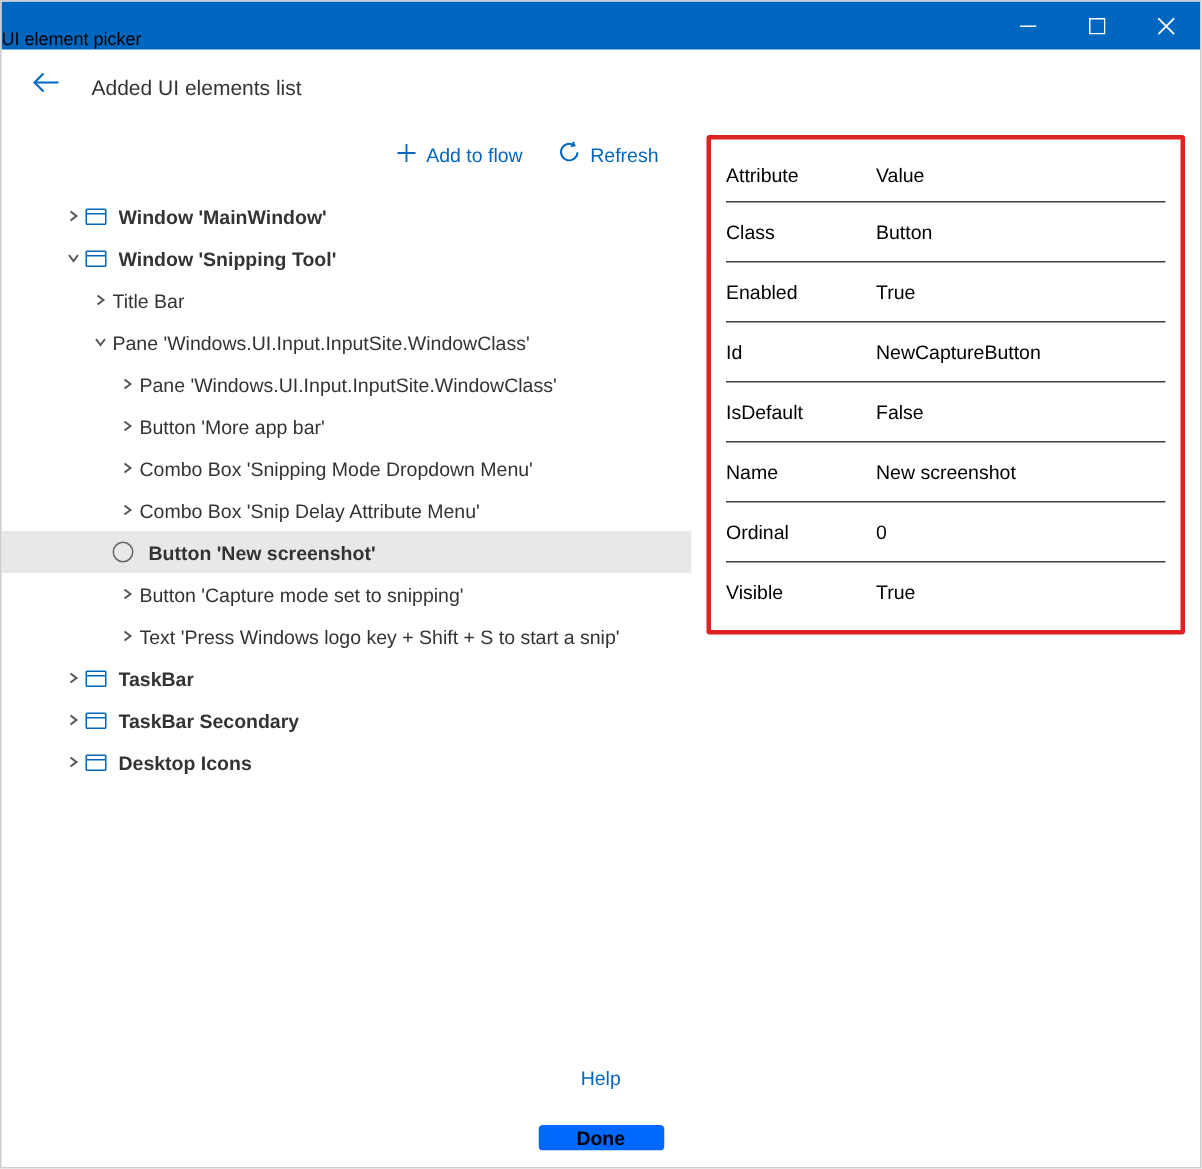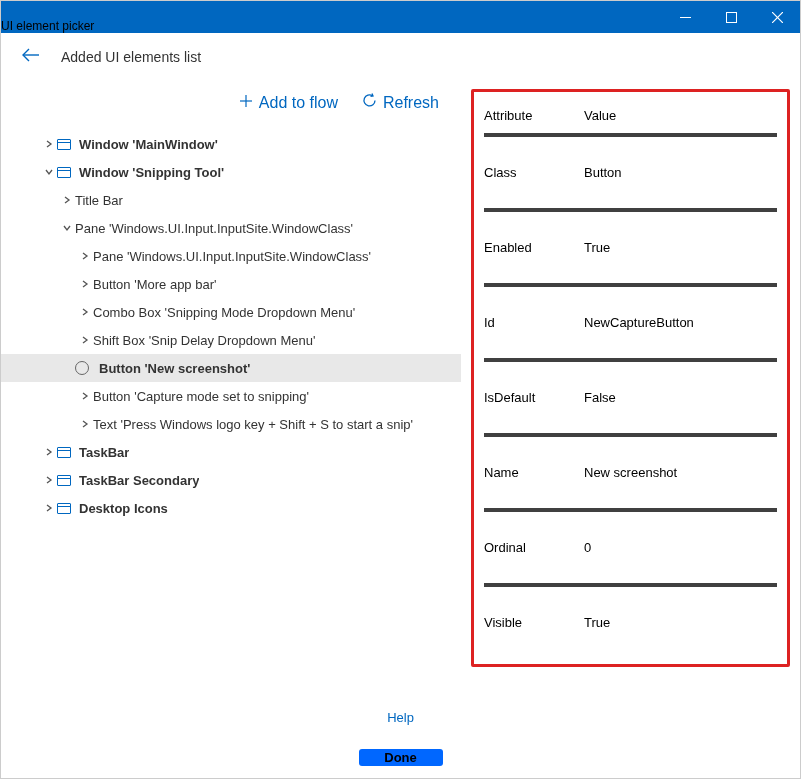--- a/index.html
+++ b/index.html
@@ -7,36 +7,36 @@
   .titlebar { height: 32px; background: #0067c0; color: #000000; display: flex; align-items: flex-end; font-size: 12px; }
   .titlebar-controls { margin-left: auto; display: flex; height: 100%; }
   .tbc { width: 46px; display: flex; align-items: center; justify-content: center; cursor: pointer; }
   .tbc svg { stroke: #fff; fill: none; }
   .header { display: flex; align-items: center; padding: 14px 20px 14px 20px; gap: 20px; }
   .back-arrow { color: #0067c0; cursor: pointer; }
   .header-title { font-size: 14px; color: #333; }
   .content { display: flex; height: calc(100% - 32px - 52px - 64px); }
   .left { width: 460px; display: flex; flex-direction: column; }
   .toolbar { display: flex; justify-content: flex-end; gap: 8px; padding: 8px 14px 14px 0; }
-  .toolbtn { display: flex; align-items: center; gap: 6px; color: #0067c0; font-size: 16px; padding: 4px 8px; cursor: pointer; }
+  .toolbtn { display: flex; align-items: center; gap: 6px; color: #0067c0; font-size: 13px; padding: 4px 8px; cursor: pointer; }
   .tree { font-size: 13px; color: #333; overflow: auto; flex: 1; }
   .node { display: flex; align-items: center; height: 28px; cursor: pointer; }
   .node.selected { background: #e8e8e8; }
   .indent { display: inline-block; flex-shrink: 0; }
   .caret { width: 16px; display: inline-flex; justify-content: center; color: #555; font-size: 10px; flex-shrink: 0; }
   .winicon { width: 14px; height: 11px; border: 1.3px solid #0067c0; border-radius: 1px; margin-right: 8px; position: relative; flex-shrink: 0; }
   .winicon::after { content:""; position:absolute; top:2px; left:0; right:0; border-top:1.3px solid #0067c0; }
   .radio { width: 14px; height: 14px; border: 1.5px solid #666; border-radius: 50%; margin-right: 10px; flex-shrink: 0; }
   .node-label { white-space: nowrap; overflow: hidden; text-overflow: ellipsis; }
   .node.bold .node-label { font-weight: 600; }
   .right { flex: 1; padding: 8px 10px; }
   .attr-panel { border: 3px solid #d22; border-radius: 2px; padding: 6px 10px 6px 10px; }
   .attr-head { display: flex; font-weight: 400; font-size: 13px; padding: 10px 0; }
   .attr-col1 { width: 100px; }
-  .attr-row { display: flex; font-size: 13px; padding: 28px 0; border-top: 4px solid #404040; }
+  .attr-row { display: flex; font-size: 13px; padding: 12px 0; border-top: 1px solid #404040; }
   .footer { height: 64px; display: flex; align-items: center; padding: 0 24px; gap: 12px; flex-direction: column; }
   .footer .help { color: #0067c0; font-size: 13px; cursor: pointer; }
   .spacer { flex: 1; }
   .btn { min-width: 84px; height: 34px; border-radius: 3px; font-size: 13px; display: inline-flex; align-items: center; justify-content: center; cursor: pointer; border: 1px solid transparent; }
   .btn.primary { background: #0067ff; color: #000000; font-weight: 700; }
   .btn.secondary { background: #fff; border-color: #888; color: #333; }
 </style>
 </head>
 <body>
 
@@ -160,21 +160,21 @@
           </span>
           <span class="node-label">Combo Box 'Snipping Mode Dropdown Menu'</span>
         </div>
         <div class="node">
           <span class="indent" style="width: 76px;"></span>
           <span class="caret">
             <svg width="8" height="8" viewBox="0 0 8 8">
               <polyline points="2,1 6,4 2,7" fill="none" stroke="#555" stroke-width="1.3"></polyline>
             </svg>
           </span>
-          <span class="node-label">Shift Box 'Snip Delay Dropdown Menu'</span>
+          <span class="node-label">Combo Box 'Snip Delay Attribute Menu'</span>
         </div>
         <div class="node bold selected">
           <span class="indent" style="width: 58px;"></span>
           <span class="caret"></span>
           <span class="radio"></span>
           <span class="node-label">Button 'New screenshot'</span>
         </div>
         <div class="node">
           <span class="indent" style="width: 76px;"></span>
           <span class="caret">

